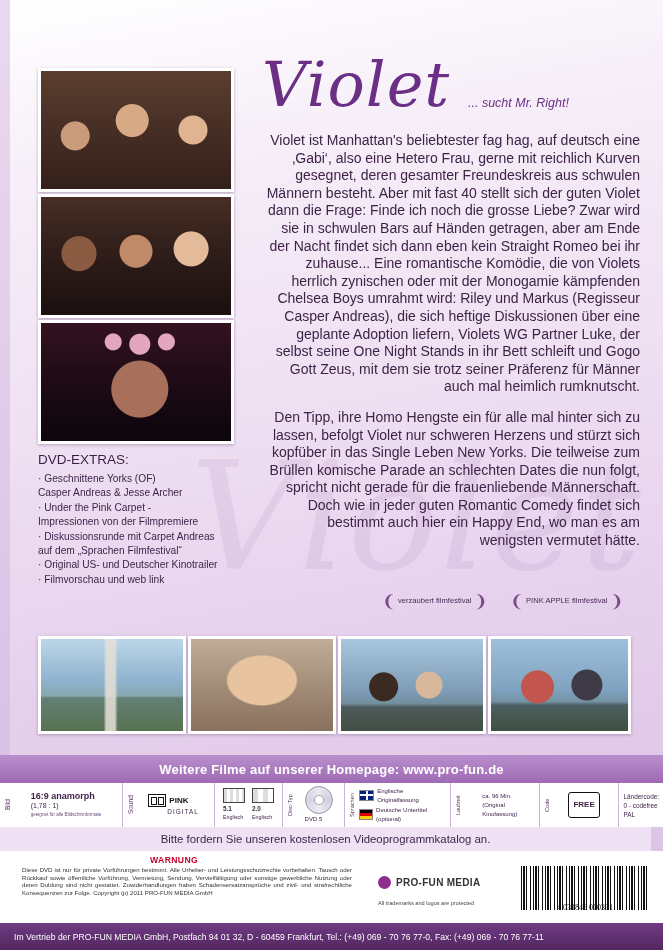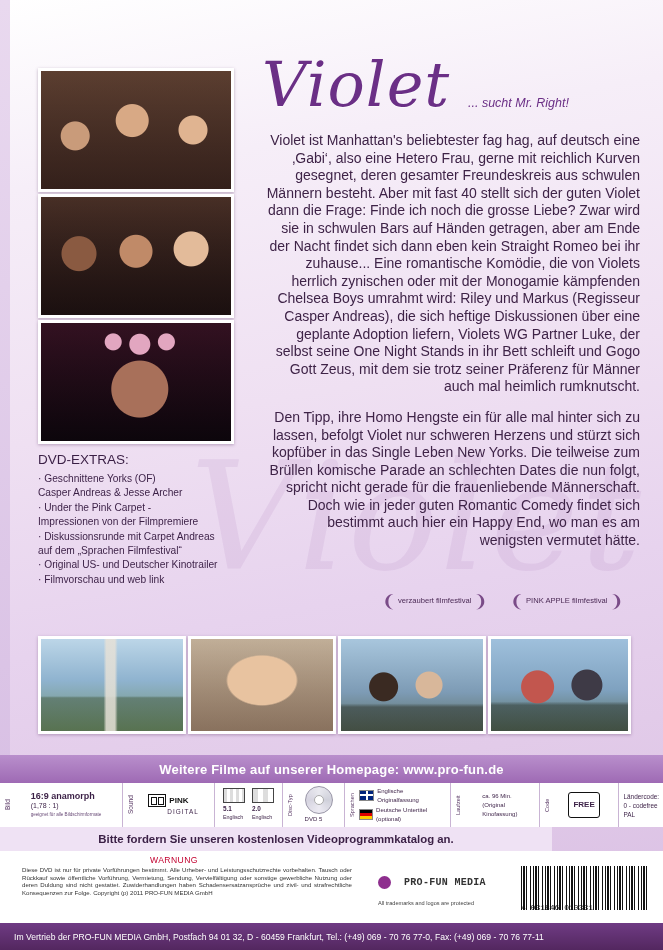--- a/index.html
+++ b/index.html
@@ -197,56 +197,56 @@
   .flag-de{width:13px;height:9px;border:.5px solid #888;
     background:linear-gradient(#000 0 33%,#d00 33% 66%,#fc0 66% 100%);}
   .freebox{
     width:30px;height:24px;border:1.4px solid #111;border-radius:3px;
     display:flex;flex-direction:column;align-items:center;justify-content:center;
     font-size:8px;font-weight:bold;line-height:8px;
   }
   .f169{font-size:9px;font-weight:bold;}
   
   .catalog{
-    position:absolute;left:0;top:827px;width:552px;height:24px;
+    position:absolute;left:0;top:827px;width:651px;height:24px;
     background:#efe2f4;
     display:flex;align-items:center;justify-content:center;
-    font-size:11.4px;font-weight:bold;color:#3a1f45;
+    font-size:11.4px;font-weight:normal;color:#3a1f45;
   }
   
   .warnzone{
     position:absolute;left:0;top:851px;width:663px;height:72px;
     background:#ffffff;
   }
   .warn-title{
     position:absolute;left:150px;top:855px;
-    font-size:8.6px;font-weight:normal;color:#c2002f;letter-spacing:.4px;
+    font-size:8.6px;font-weight:bold;color:#c2002f;letter-spacing:.4px;
   }
   .warn-text{
     position:absolute;left:22px;top:866px;width:330px;
     font-size:6.1px;line-height:7.6px;color:#333;text-align:justify;
   }
   .pfm-logo{
     position:absolute;left:378px;top:876px;
-    display:flex;align-items:center;gap:13px;font-family:Liberation Mono, monospace;
+    display:flex;align-items:center;gap:5px;
   }
   .pfm-dot{width:13px;height:13px;border-radius:50%;background:#8e2f8e;}
   .pfm-text{font-size:10px;font-weight:bold;color:#333;letter-spacing:.3px;}
   .trademark{
     position:absolute;left:378px;top:900px;
     font-size:5.6px;color:#444;
   }
   .barcode{
     position:absolute;right:14px;top:866px;
     width:128px;height:44px;
     background:repeating-linear-gradient(90deg,#111 0 1px,#fff 1px 2px,#111 2px 4px,#fff 4px 5px,#111 5px 6px,#fff 6px 9px,#111 9px 10px,#fff 10px 12px);
   }
   .barcode-num{
     position:absolute;right:14px;top:903px;width:128px;
-    font-size:8px;font-family:Liberation Mono, monospace;color:#111;
+    text-align:center;font-size:8px;font-family:Liberation Serif, serif;color:#111;
   }
   
   .bottombar{
     position:absolute;left:0;top:923px;width:663px;height:27px;
     background:linear-gradient(180deg,#6f3b84 0%,#53275f 100%);
     color:#fff;font-size:8.6px;
     display:flex;align-items:center;padding-left:14px;
   }
   .spine{
     position:absolute;left:0;top:0;width:10px;height:950px;

